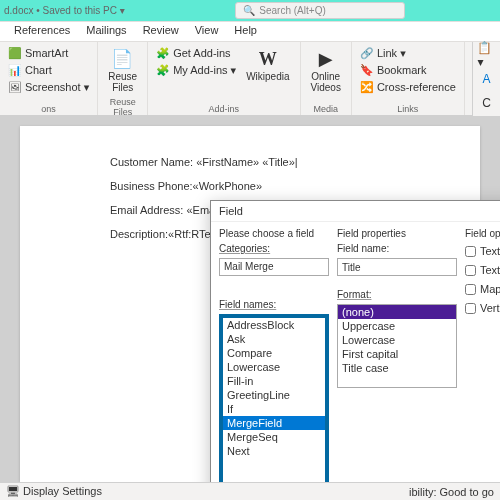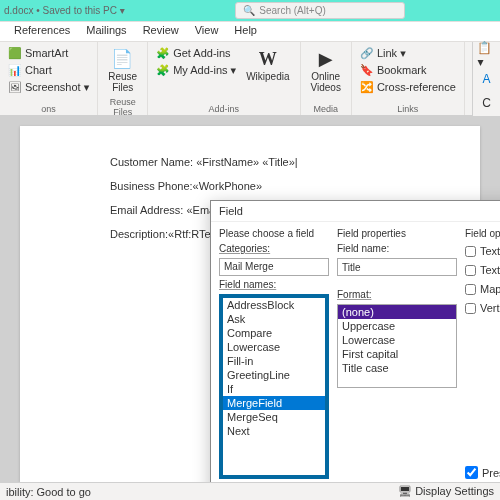--- a/index.html
+++ b/index.html
@@ -168,21 +168,21 @@
   </div>
 </div>
 
 <div class="dialog">
   <div class="dlg-title">Field</div>
   <div class="dlg-body">
     <div class="dcol dcol1">
       <div class="dlabel">Please choose a field</div>
       <div class="dlabel" style="text-decoration:underline;text-decoration-color:#999">Categories:</div>
       <div class="dselect">Mail Merge</div>
-      <div class="dlabel" style="text-decoration:underline;text-decoration-color:#999;margin-top:0">Field names:</div>
+      <div class="dlabel" style="text-decoration:underline;text-decoration-color:#999;margin-top:20px">Field names:</div>
       <div class="dlist" id="fnlist">
           <div>AddressBlock</div>
           <div>Ask</div>
           <div>Compare</div>
           <div>Lowercase</div>
           <div>Fill-in</div>
           <div>GreetingLine</div>
           <div>If</div>
           <div class="sel">MergeField</div>
           <div>MergeSeq</div>
@@ -230,15 +230,15 @@
   <div class="desc-row">
     <div class="dlabel">Description:</div>
     <div class="dtext">Insert a mail merge field</div>
   </div>
   <div class="dlg-foot">
     <button class="dbtn">Field Codes</button>
   </div>
 </div>
 
 <div class="statusbar">
+  <span><span>🖥</span> <span>Display Settings</span></span>
   <span>ibility: Good to go</span>
-  <span><span>🖥</span> <span>Display Settings</span></span>
 </div>
 
 </body></html>

